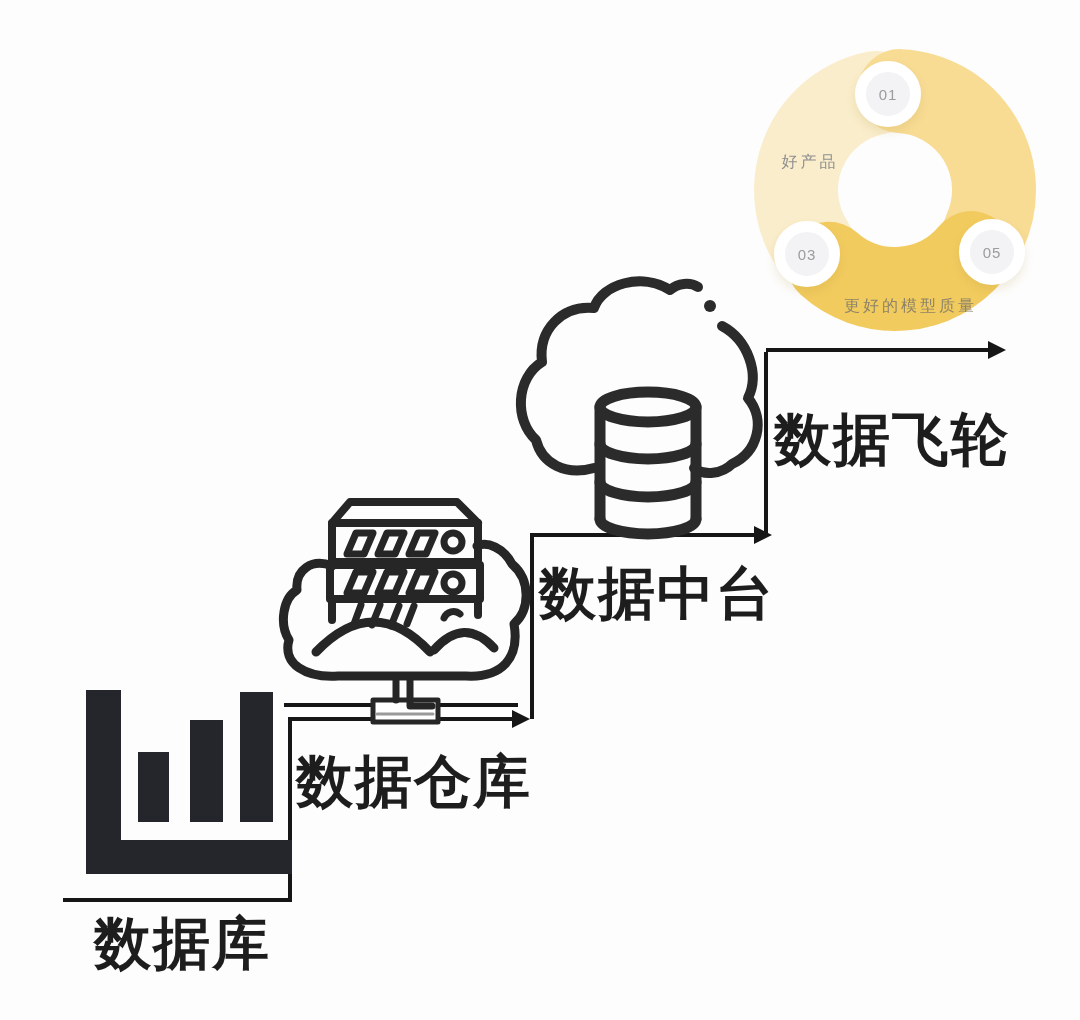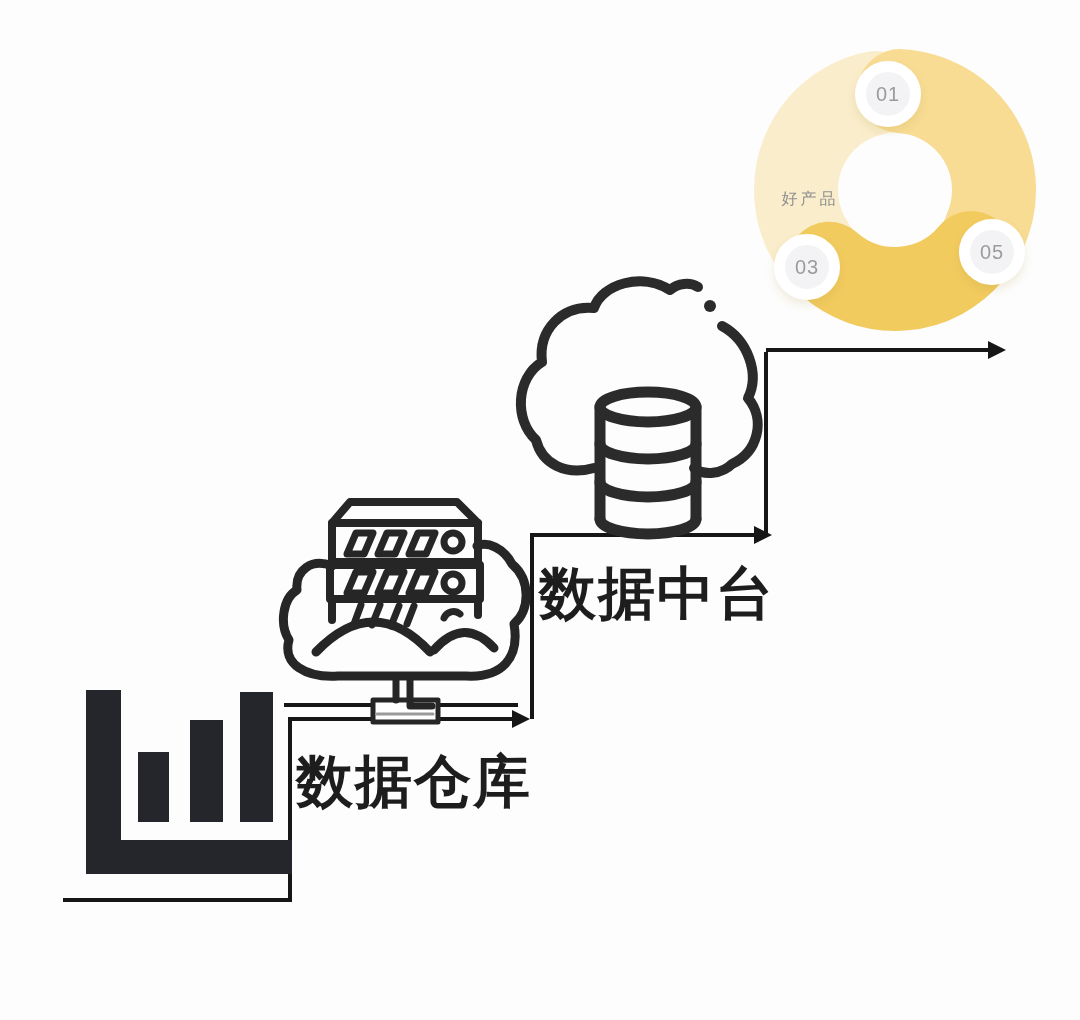--- a/index.html
+++ b/index.html
@@ -20,31 +20,30 @@
     line-height:1.1;
     white-space:nowrap;
   }
   .fly-label{
     position:absolute;
     font-size:16px;
     letter-spacing:3px;
     color:#909090;
     text-align:center;
     line-height:1.9;
-    margin-top:37px;
   }
   .fly-label .line{display:block;}
   .badge{
     position:absolute;
     width:44px;height:44px;
     border-radius:50%;
     background:#f3f3f5;
     border:11px solid #ffffff;
     display:flex;align-items:center;justify-content:center;
-    font-size:20px;letter-spacing:1px;color:#9b9b9b;
+    font-size:15px;letter-spacing:1px;color:#9b9b9b;
     box-shadow:0 5px 10px rgba(170,140,50,0.16);
   }
 </style>
 </head>
 <body>
 
 <div class="canvas">
 
   <svg class="artwork" width="1080" height="1020" viewBox="0 0 1080 1020">
 
@@ -108,24 +107,27 @@
       <path stroke="#F2CB5F" d="M971.3 253.1 A99 99 0 0 1 829 263.8"></path>
     </g>
   </svg>
 
   <div class="badge" style="left:855px;top:61px;">
     <span>01</span>
   </div>
   <div class="badge" style="left:959px;top:219px;">
     <span>05</span>
   </div>
-  <div class="badge" style="left:774px;top:234px;">
+  <div class="badge" style="left:774px;top:221px;">
     <span>03</span>
   </div>
 
   <div class="fly-label" style="left:750px;top:147px;width:120px;">好产品</div>
 
 
+  <div class="fly-label" style="left:833px;top:291px;width:155px;color:#8e8468;">更好的模型质量</div>
 
+  <div class="stage-label" style="left:94px;top:912px;">数据库</div>
   <div class="stage-label" style="left:539px;top:562px;">数据中台</div>
   <div class="stage-label" style="left:296px;top:750px;">数据仓库</div>
+  <div class="stage-label" style="left:774px;top:408px;">数据飞轮</div>
 
 </div>
 
 </body></html>

